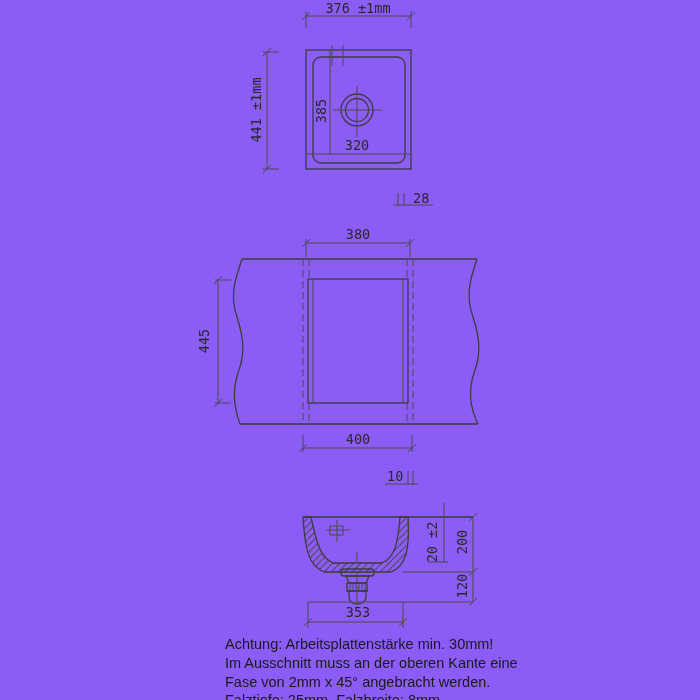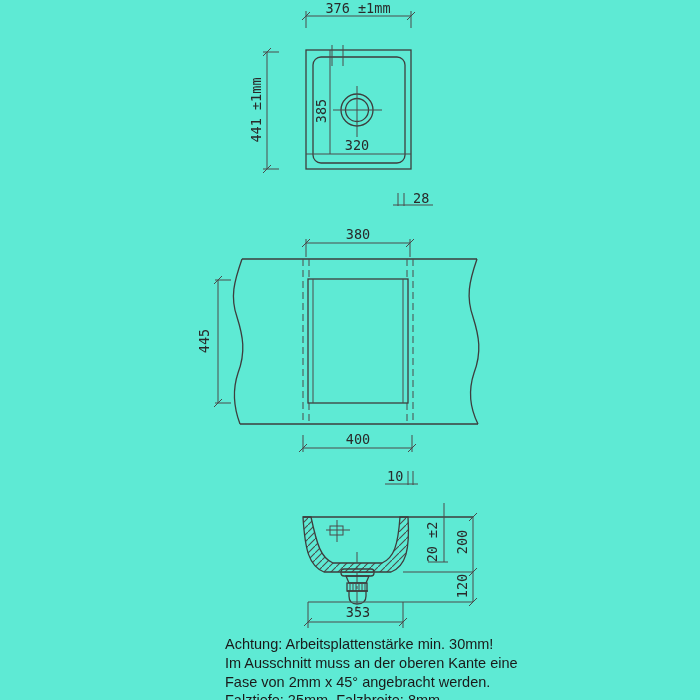--- a/index.html
+++ b/index.html
@@ -1,16 +1,16 @@
 <!DOCTYPE html>
 <html><head>
 <meta charset="utf-8">
 <style>
   html,body{margin:0;padding:0;background:#fff;}
-  .stage{position:relative;width:700px;height:700px;background:#5eead4;overflow:hidden;
+  .stage{position:relative;width:700px;height:700px;background:#8b5cf6;overflow:hidden;
          font-family:"Liberation Sans",sans-serif;}
   svg{display:block;}
   .ln{stroke:#3d3d3d;stroke-width:1.3;fill:none;stroke-linecap:butt;}
   .thin{stroke:#4a4a4a;stroke-width:1;fill:none;}
   .dash{stroke:#4a4a4a;stroke-width:1;fill:none;stroke-dasharray:7 4;}
   .center{stroke:#4a4a4a;stroke-width:1;fill:none;stroke-dasharray:11 3 3 3;}
   .dim-text{font-family:"DejaVu Sans Mono",monospace;font-size:13.5px;fill:#2a2a2a;}
   .note-text{font-family:"Liberation Sans",sans-serif;font-size:14.5px;fill:#1a1a1a;}
 </style>
 </head>

